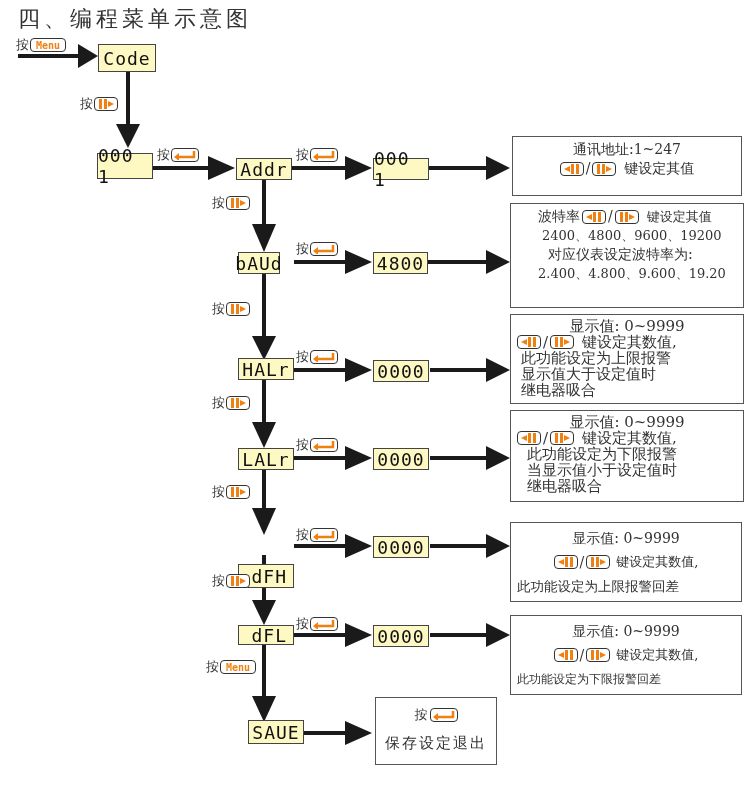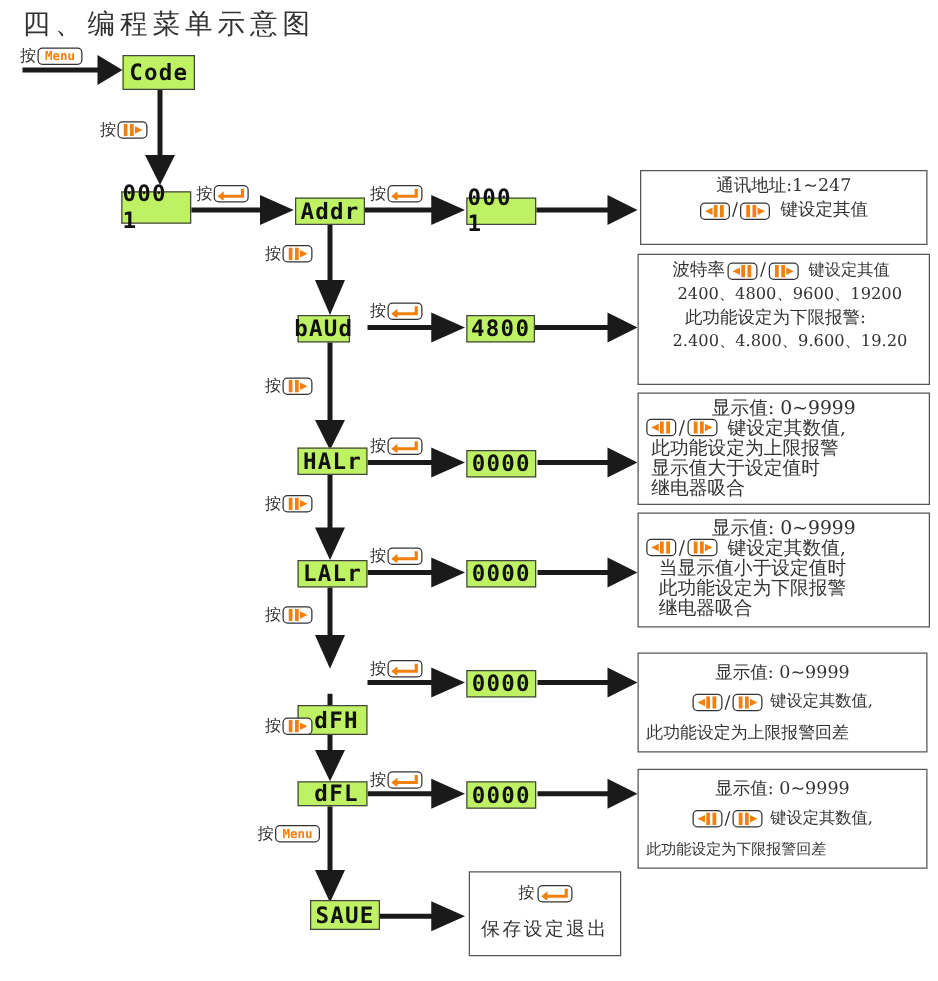--- a/index.html
+++ b/index.html
@@ -1,22 +1,22 @@
 <!DOCTYPE html>
 <html><head>
 <meta charset="utf-8">
 <style>
   html, body { margin: 0; padding: 0; background: #ffffff; }
   body { width: 750px; height: 785px; position: relative; overflow: hidden;
          font-family: "DejaVu Serif", "Liberation Serif", serif; color: #222; }
   .title { position: absolute; left: 18px; top: 4px; font-size: 22px; letter-spacing: 4px; color: #333;
            font-family: "DejaVu Serif", serif; }
   svg.lines { position: absolute; left: 0; top: 0; }
-  .lcd { position: absolute; background: #bef264; border: 1.5px solid #444; box-sizing: border-box;
-         font-family: "DejaVu Sans Mono", "Liberation Mono", monospace; font-weight: bold;
+  .lcd { position: absolute; background: #fef9c3; border: 1.5px solid #444; box-sizing: border-box;
+         font-family: "DejaVu Sans Mono", "Liberation Mono", monospace; font-weight: normal;
          color: #111; display: flex; align-items: center; justify-content: center; letter-spacing: 1px; }
   .lcd.big { font-size: 18px; }
   .lcd.right { justify-content: flex-end; padding-right: 6px; }
   .press { position: absolute; font-size: 13px; color: #333; display: flex; align-items: center; gap: 1px;
            font-family: "DejaVu Sans", sans-serif; white-space: nowrap; }
   .key { display: inline-flex; align-items: center; justify-content: center; height: 14px;
          border: 1.3px solid #333; border-radius: 4px; background: #fff; box-sizing: border-box; }
   .key.right-key { width: 24px; }
   .key.left-key { width: 24px; }
   .key.enter-key { width: 28px; }
@@ -199,21 +199,21 @@
     <span class="key right-key">
         <svg width="18" height="10">
           <rect x="2" y="0" width="3" height="10" fill="#f08010"></rect>
           <rect x="7" y="0" width="3" height="10" fill="#f08010"></rect>
           <polygon points="11,2 17,5 11,8" fill="#f08010"></polygon>
         </svg>
       </span>
     <span style="margin-left:6px; font-size:13px">键设定其值</span>
   </div>
   <div class="line" style="padding-left:4px; font-size:13px">2400、4800、9600、19200</div>
-  <div class="line" style="padding-left:10px">此功能设定为下限报警:</div>
+  <div class="line" style="padding-left:10px">对应仪表设定波特率为:</div>
   <div class="line" style="font-size:13px">2.400、4.800、9.600、19.20</div>
 </div>
 
 <div class="press" style="left:212px; top:300px;">
   <span>按</span>
   <span class="key right-key">
       <svg width="18" height="10">
         <rect x="2" y="0" width="3" height="10" fill="#f08010"></rect>
         <rect x="7" y="0" width="3" height="10" fill="#f08010"></rect>
         <polygon points="11,2 17,5 11,8" fill="#f08010"></polygon>
@@ -292,22 +292,22 @@
     <span>/</span>
     <span class="key right-key">
         <svg width="18" height="10">
           <rect x="2" y="0" width="3" height="10" fill="#f08010"></rect>
           <rect x="7" y="0" width="3" height="10" fill="#f08010"></rect>
           <polygon points="11,2 17,5 11,8" fill="#f08010"></polygon>
         </svg>
       </span>
     <span style="margin-left:6px">键设定其数值,</span>
   </div>
+  <div class="line" style="padding-left:10px">此功能设定为下限报警</div>
   <div class="line" style="padding-left:10px">当显示值小于设定值时</div>
-  <div class="line" style="padding-left:10px">此功能设定为下限报警</div>
   <div class="line" style="padding-left:10px">继电器吸合</div>
 </div>
 
 <div class="press" style="left:212px; top:483px;">
   <span>按</span>
   <span class="key right-key">
       <svg width="18" height="10">
         <rect x="2" y="0" width="3" height="10" fill="#f08010"></rect>
         <rect x="7" y="0" width="3" height="10" fill="#f08010"></rect>
         <polygon points="11,2 17,5 11,8" fill="#f08010"></polygon>

